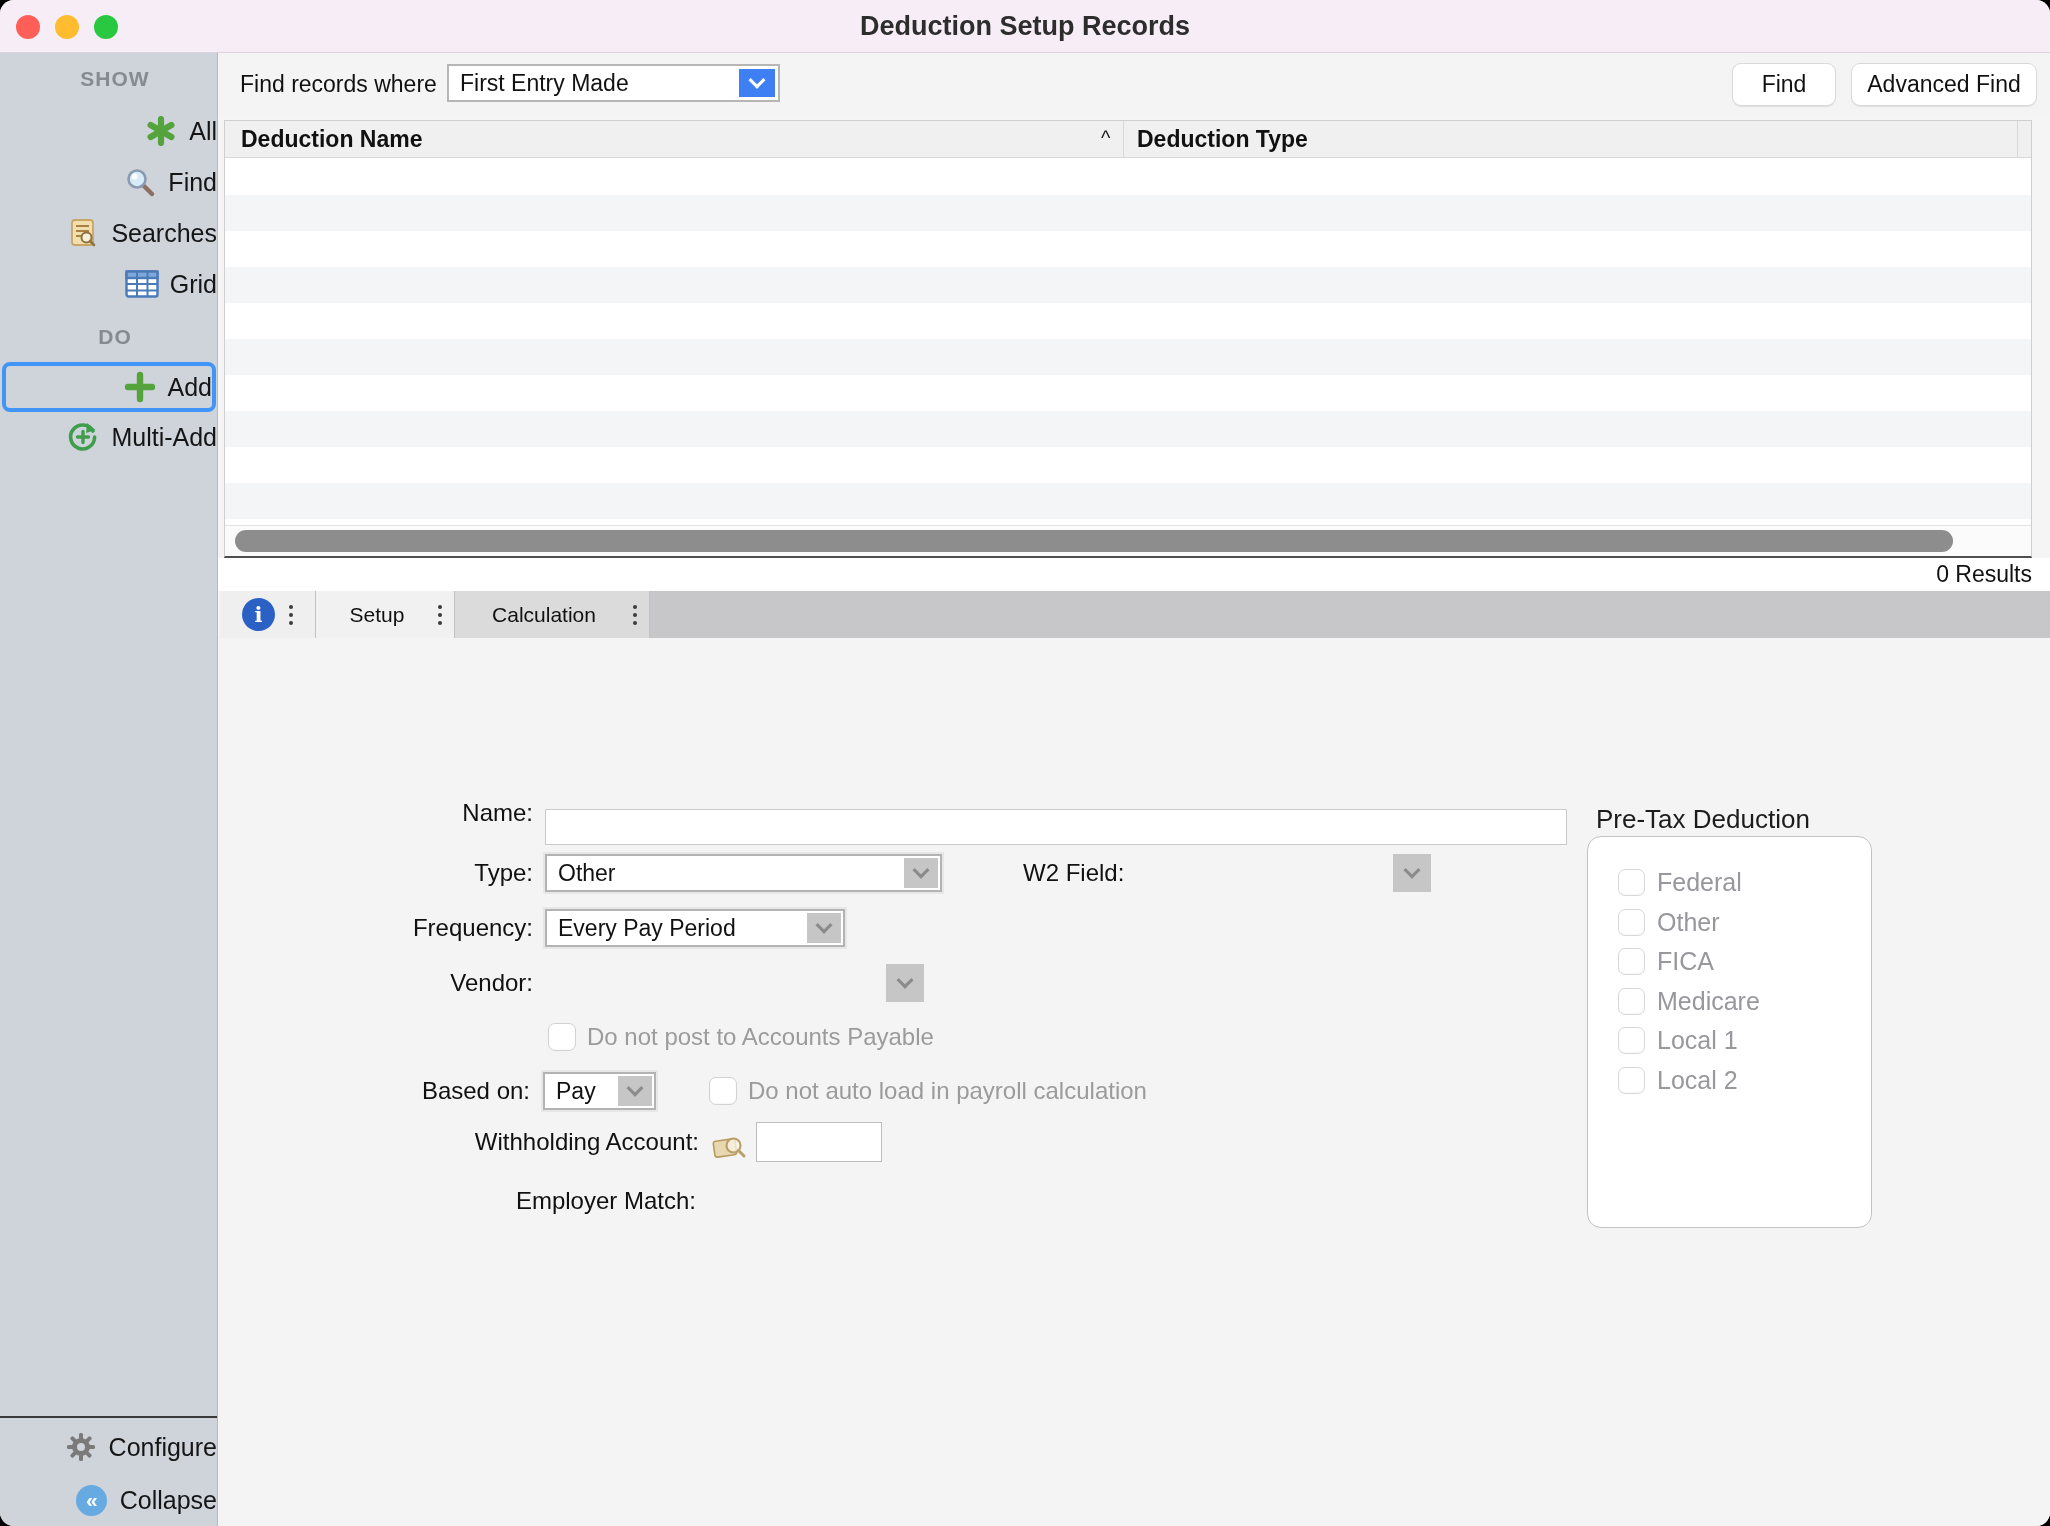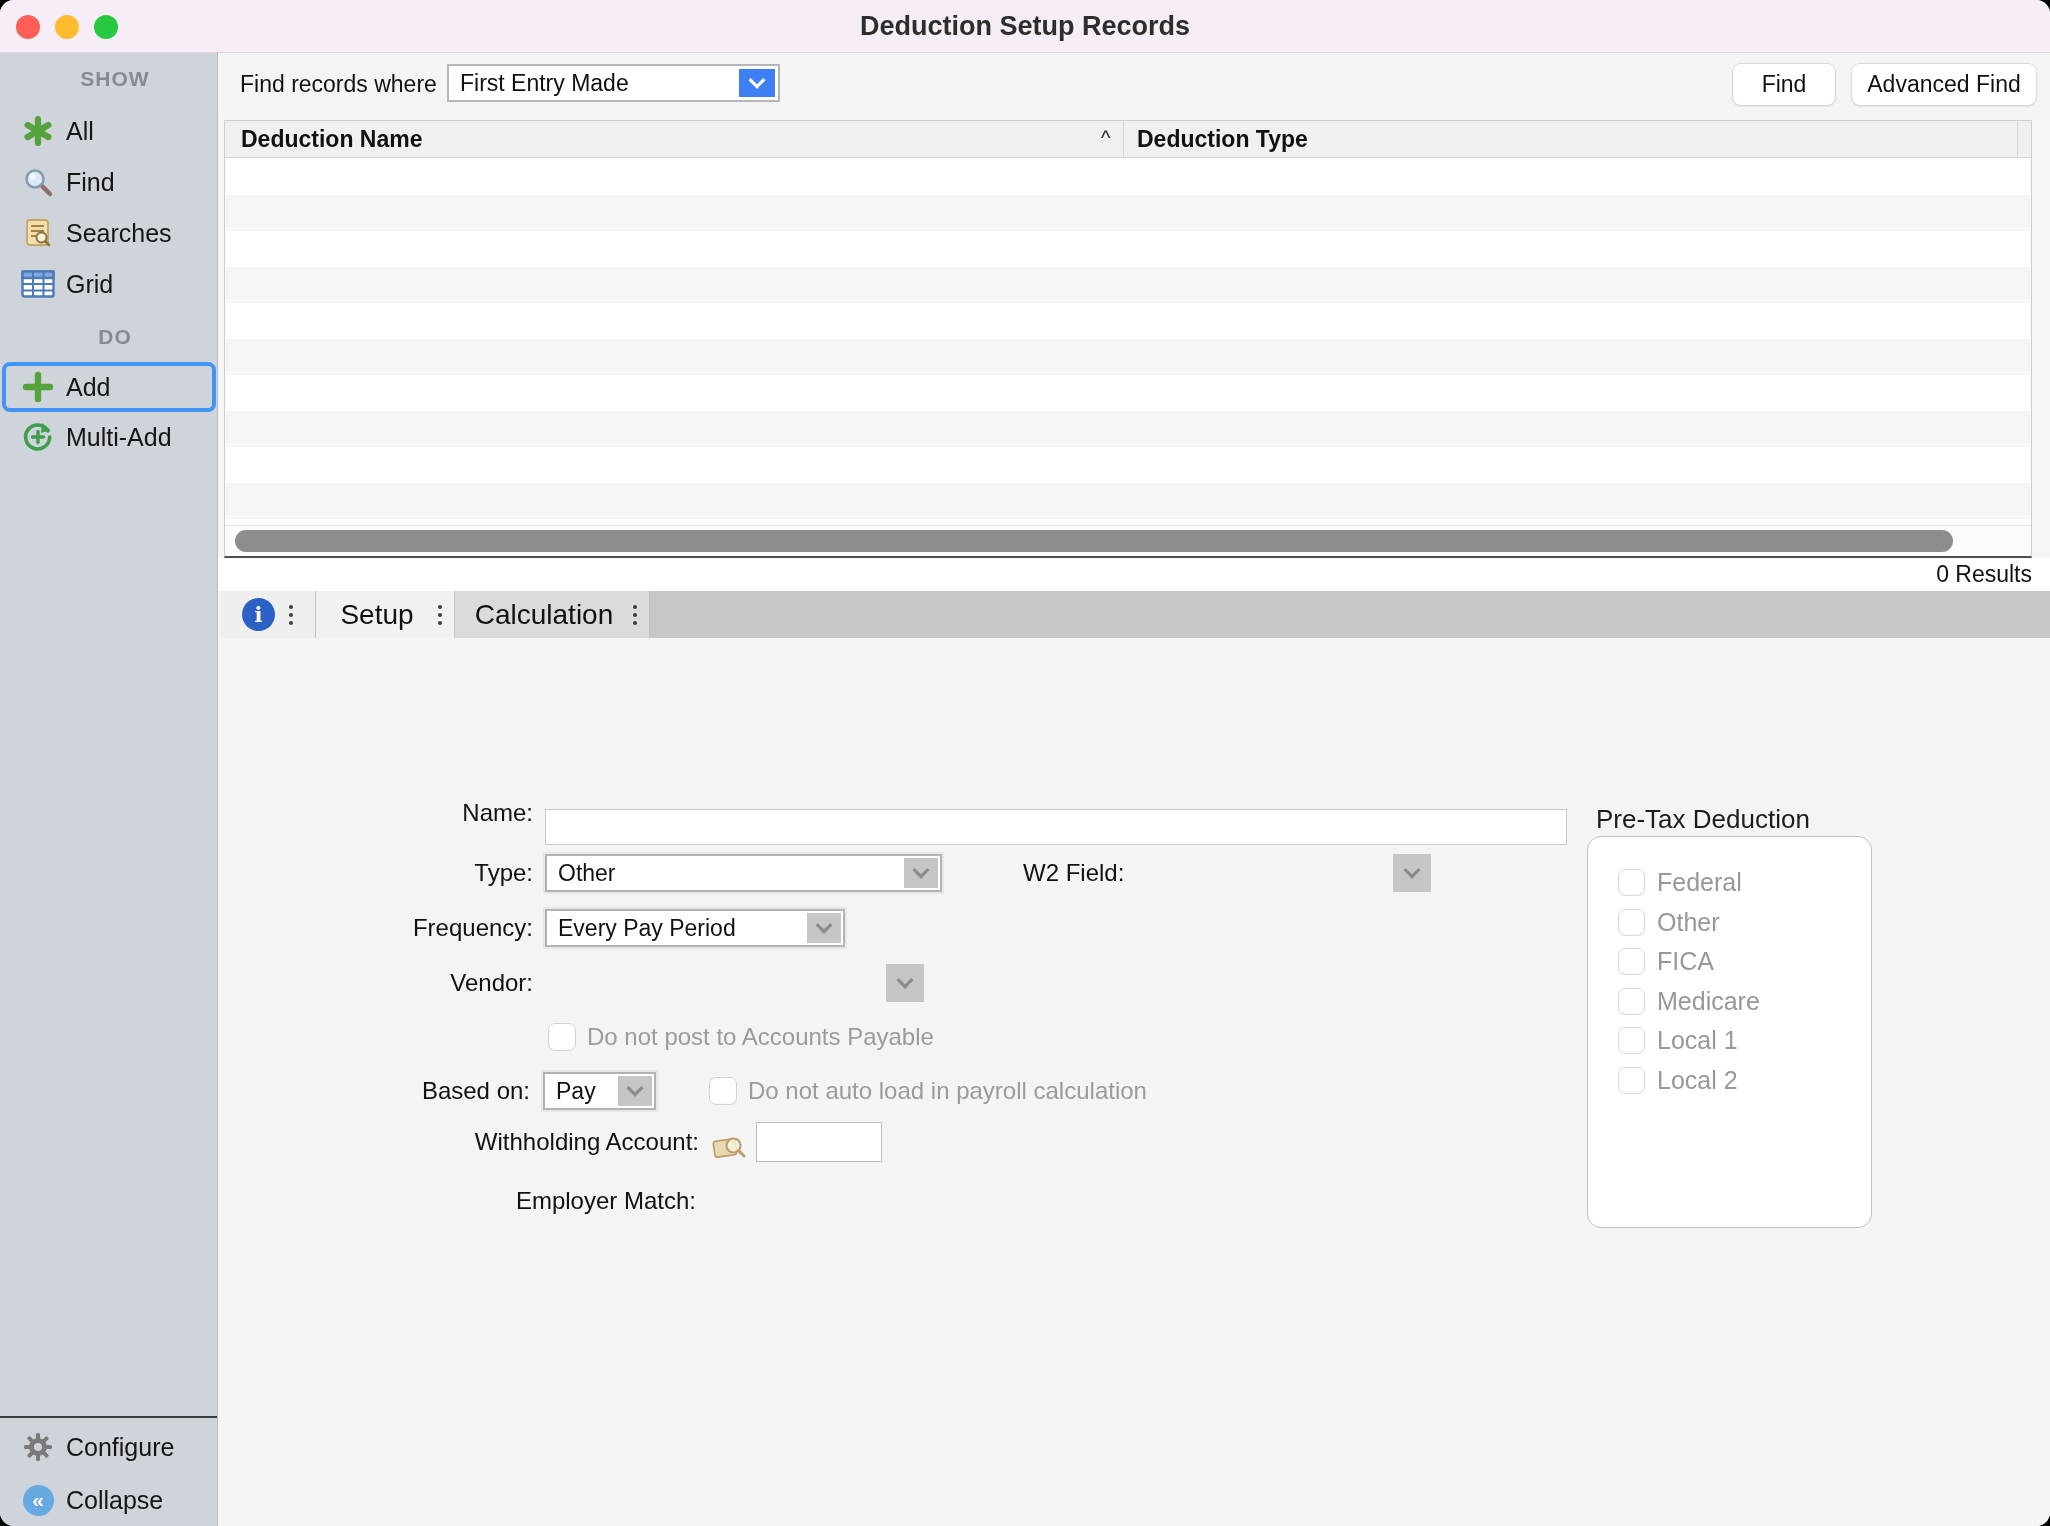--- a/index.html
+++ b/index.html
@@ -16,21 +16,21 @@
   .tl.green { left:94px; background:#28c840; }
   .win-title { position:absolute; top:0; left:0; width:100%; height:53px; line-height:53px;
                text-align:center; font-size:27px; font-weight:bold; color:#2d2d2d; }
 
   
   .sidebar { position:absolute; top:53px; left:0; width:218px; height:1473px;
              background:#cfd4db; border-right:1px solid #b6bac0; }
   .sb-header { position:absolute; left:0; width:100%; text-align:center;
                font-size:21px; font-weight:bold; color:#868b92; letter-spacing:1px;padding-left:13px; }
   .sb-item { position:absolute; left:0; width:100%; height:50px;
-             display:flex; align-items:center; cursor:default; }
+             display:flex; align-items:center; cursor:default;justify-content:flex-end; }
   .sb-item .ic { width:36px; height:34px; margin-left:20px; display:flex;
                  align-items:center; justify-content:center; }
   .sb-item .lbl { margin-left:10px; font-size:25px; color:#151515; }
   .sb-item.selected { left:2px; width:214px; border:4px solid #4195f6; border-radius:8px; }
   .sb-divider { position:absolute; top:1363px; left:0; width:100%; border-top:2px solid #3a3a3a; }
   .collapse-circle { width:31px; height:31px; border-radius:50%; background:#67aae1;
                      color:#fff; font-size:21px; font-weight:bold; text-align:center; line-height:29px; }
 
   
   .main { position:absolute; top:53px; left:218px; width:1832px; height:1473px; background:#f5f5f5; }
@@ -73,21 +73,21 @@
   .results-row { position:absolute; top:505px; left:0; width:100%; height:33px; background:#fff;
                  text-align:right; padding-right:18px; font-size:23px; color:#111; line-height:33px; }
 
   
   .tabbar { position:absolute; top:538px; left:2px; width:calc(100% - 2px); height:47px;
             background:#c7c6c8; display:flex; }
   .seg { height:47px; display:flex; align-items:center; }
   .seg1 { width:96px; background:#efeff0; border-right:1px solid #c2c2c2;
           justify-content:center; gap:14px; }
   .seg-tab { border-right:1px solid #c2c2c2; }
-  .seg-tab .tlbl { flex:1; text-align:center; font-size:28px; color:#111; }
+  .seg-tab .tlbl { flex:1; text-align:center; font-size:21px; color:#111; }
   .seg-tab .vdots { margin-right:12px; }
   .seg2 { width:139px; background:#f2f1f2; }
   .seg3 { width:195px; background:#dcdbdc; }
   .info-circle { width:33px; height:33px; border-radius:50%; background:#2b61c5; color:#fff;
                  font-family:"DejaVu Serif", serif; font-weight:bold; font-size:21px;
                  text-align:center; line-height:33px; }
   .vdots { display:flex; flex-direction:column; gap:4px; }
   .vdots i { width:4px; height:4px; border-radius:50%; background:#3c3c3c; }
 
   

